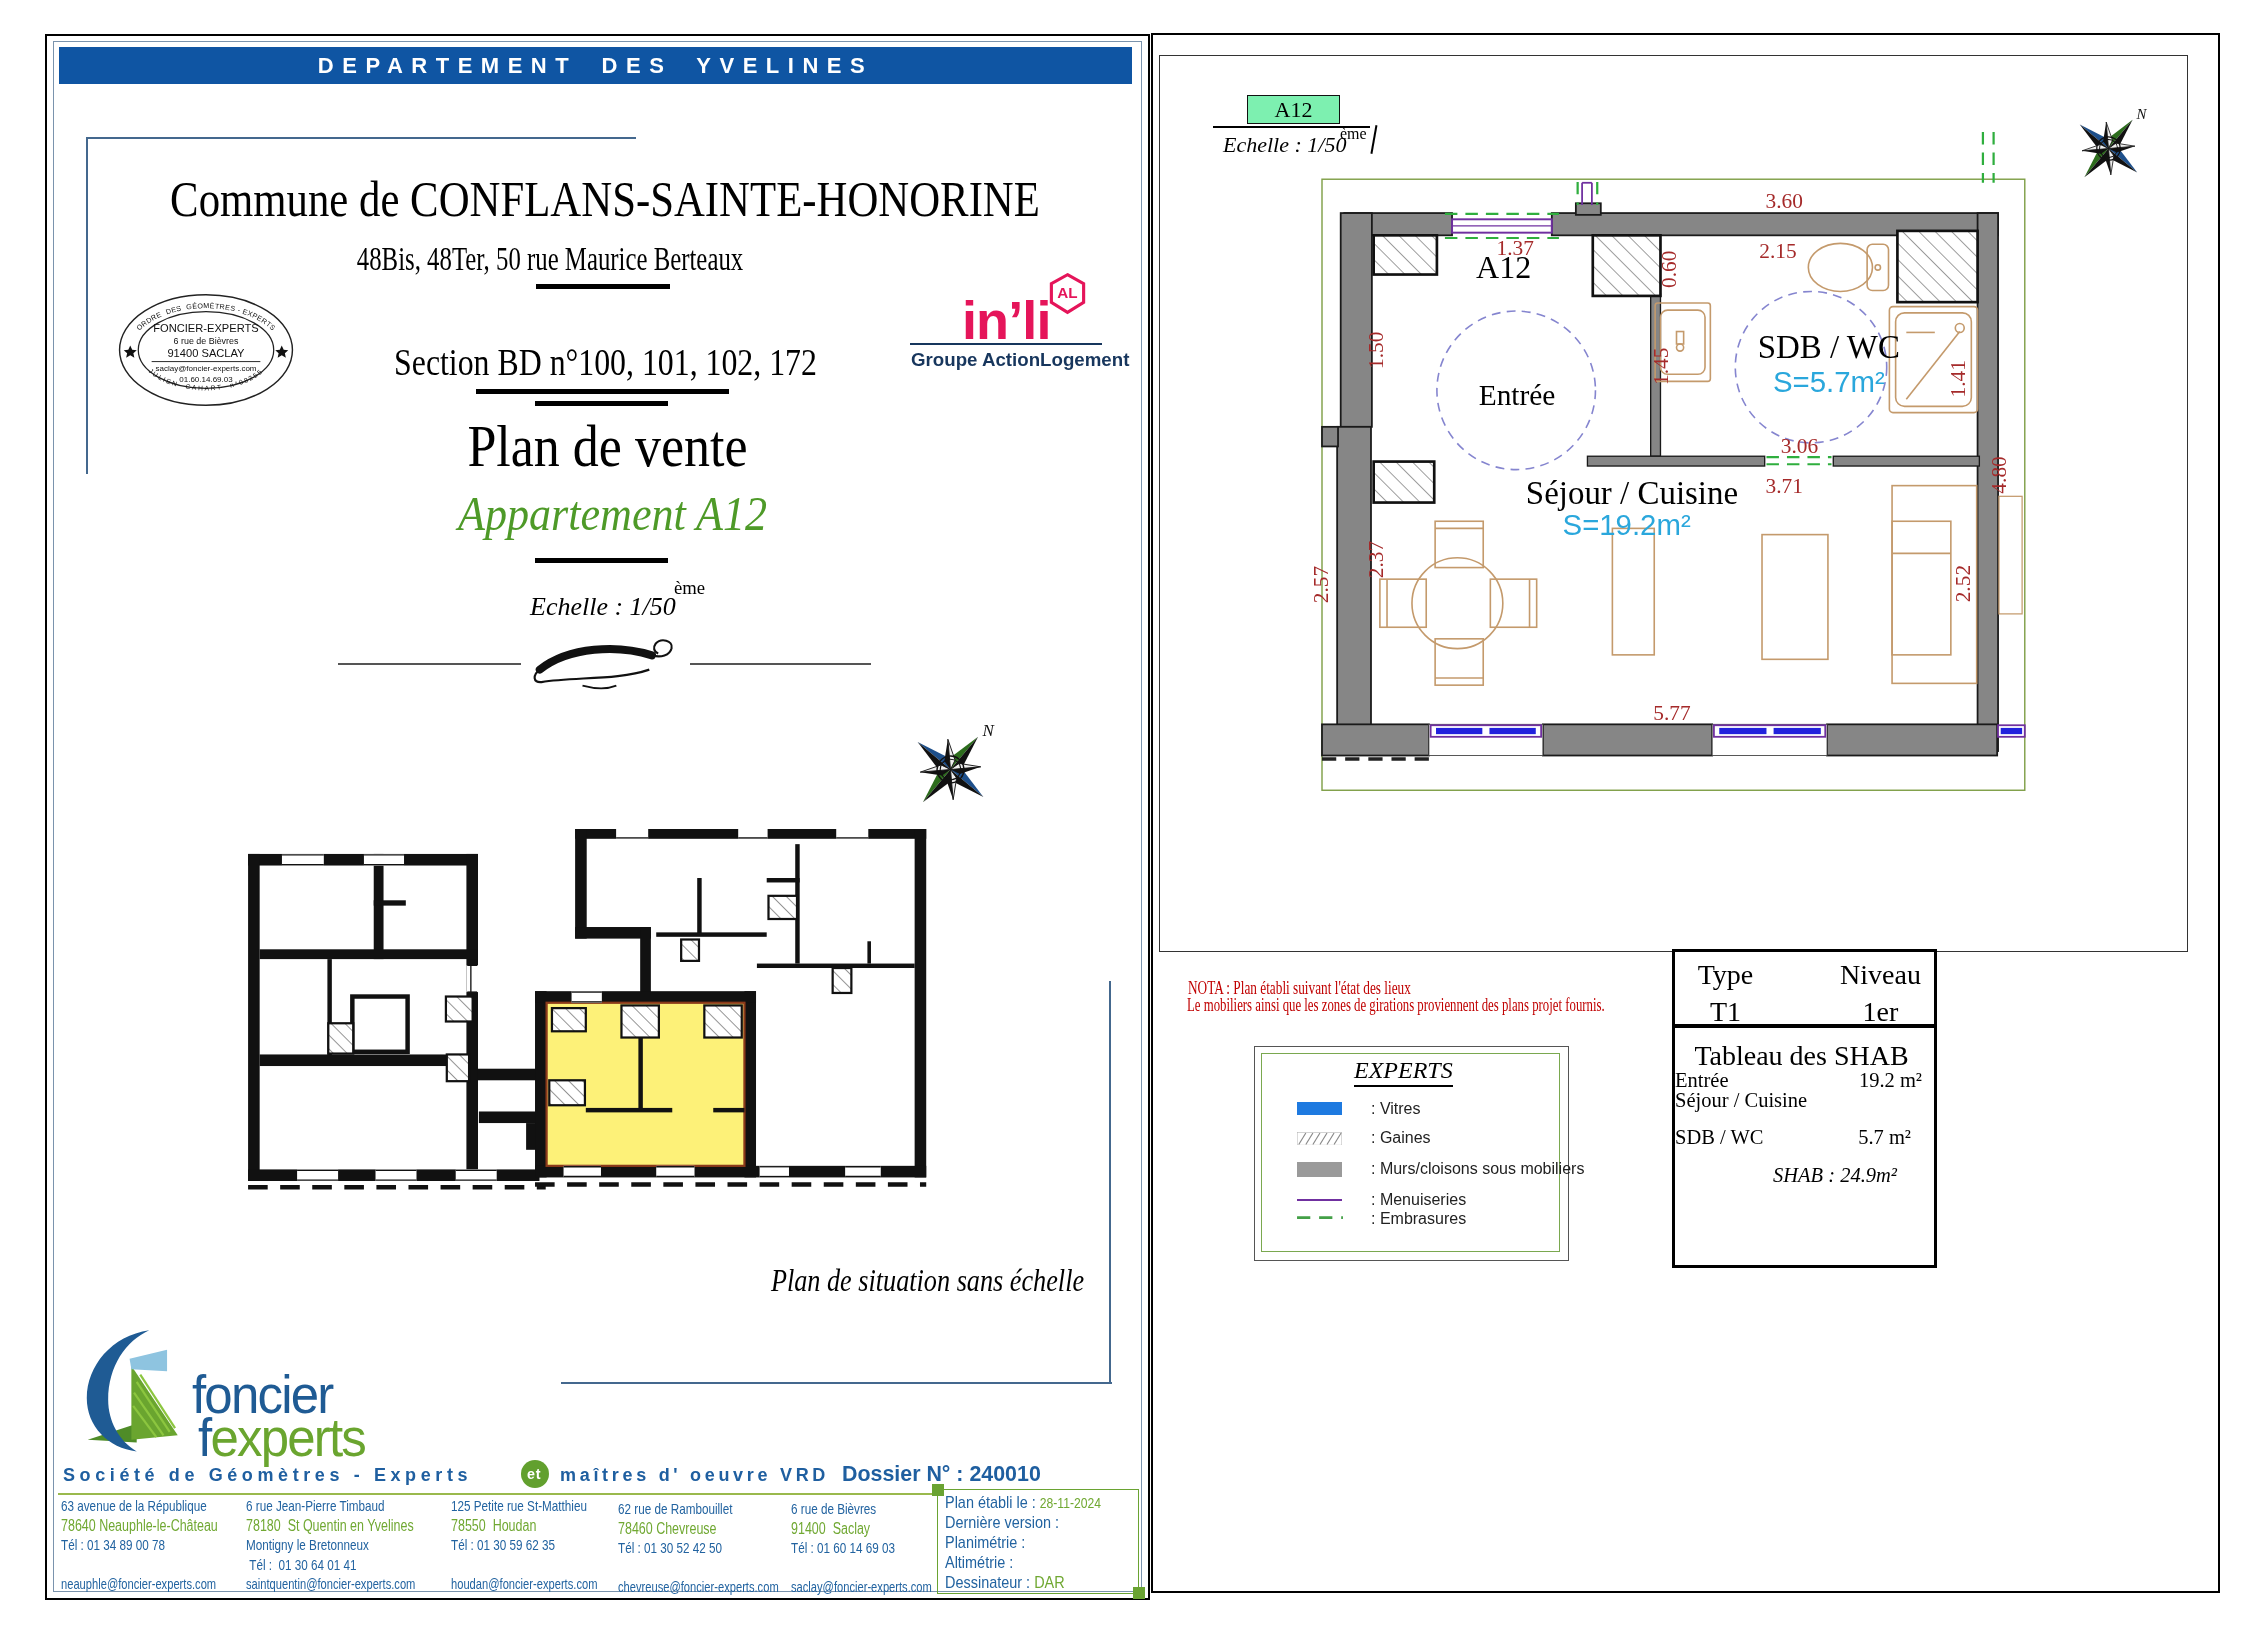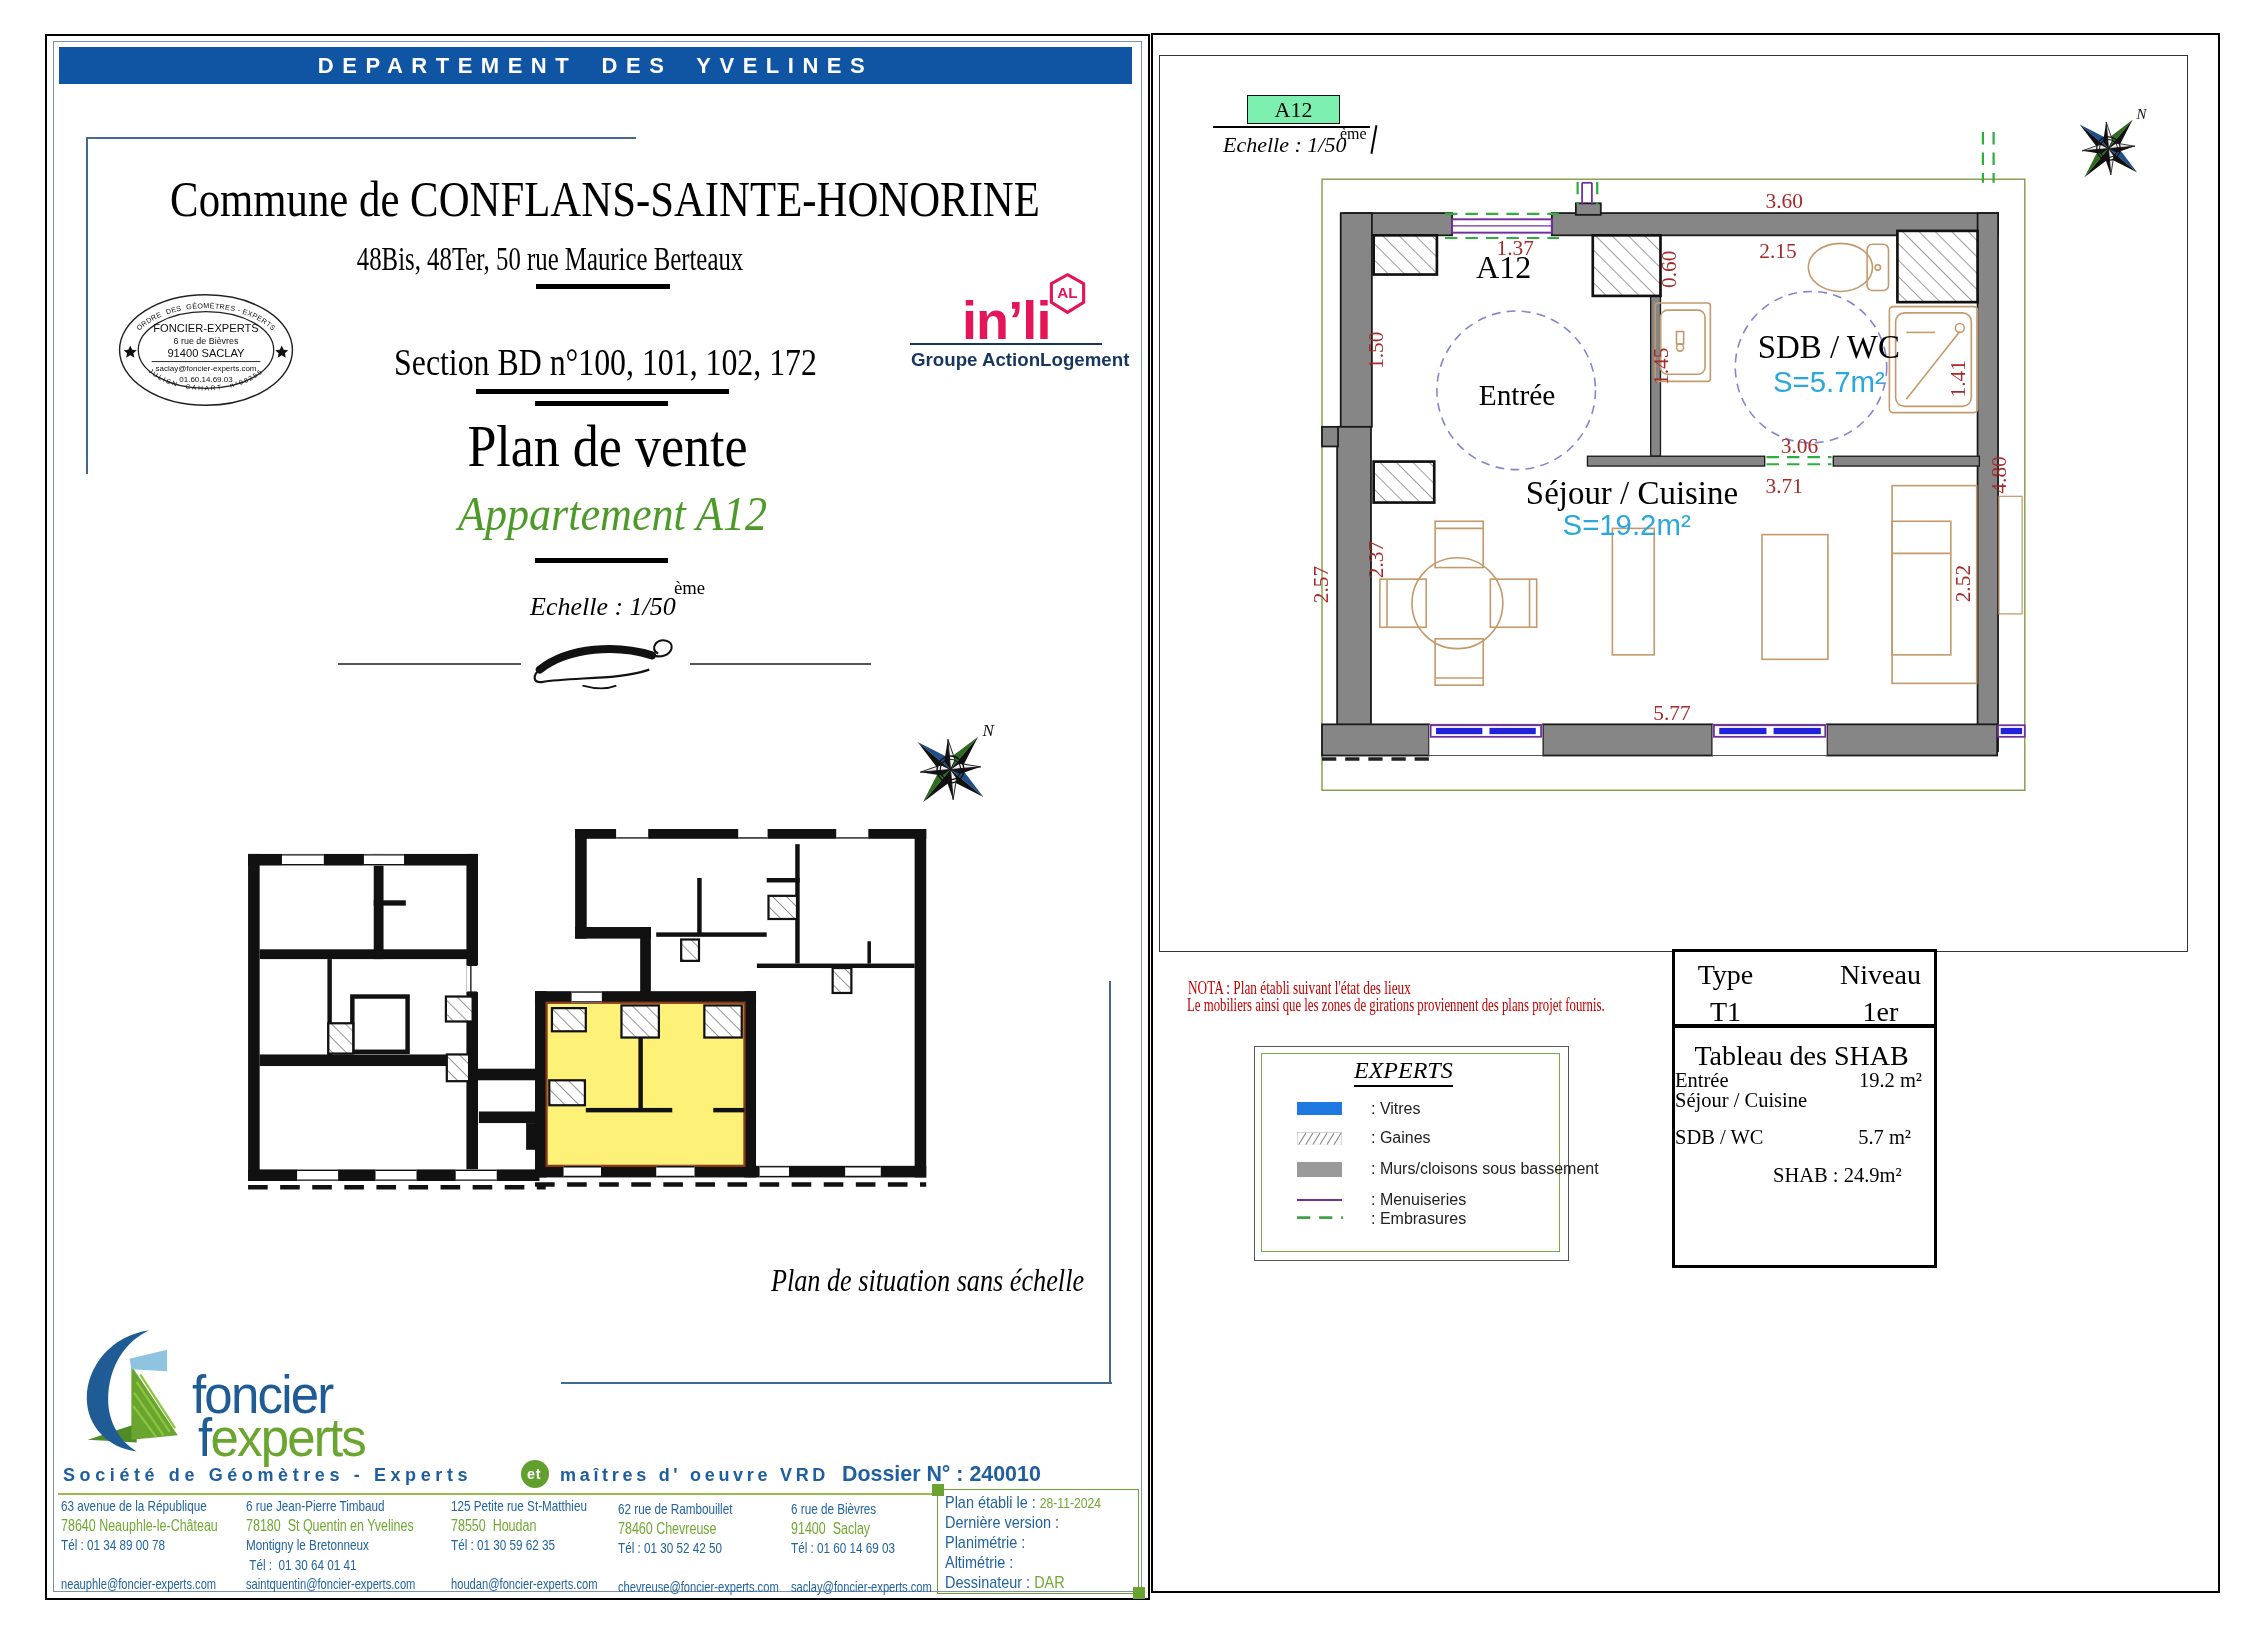--- a/index.html
+++ b/index.html
@@ -497,33 +497,33 @@
         <line x1="42" y1="14" x2="50" y2="1"></line>
     </g>
   </svg>
   <div class="abs" style="left:1297px;top:1162px;width:45px;height:15px;background:#9a9a9a;"></div>
   <div class="abs" style="left:1297px;top:1199px;width:45px;height:1.8px;background:#7030a0;"></div>
   <svg class="abs" style="left:1297px;top:1215px;" width="46" height="5.3" viewBox="0 0 52 6">
       <line x1="0" y1="3" x2="52" y2="3" stroke="#43a047" stroke-width="3" stroke-dasharray="15 10"></line>
     </svg>
   <div class="abs san" style="left:1371px;top:1100px;font-size:16px;color:#222;">: Vitres</div>
   <div class="abs san" style="left:1371px;top:1129px;font-size:16px;color:#222;">: Gaines</div>
-  <div class="abs san" style="left:1371px;top:1160px;font-size:16px;color:#222;">: Murs/cloisons sous bassement</div>
+  <div class="abs san" style="left:1371px;top:1160px;font-size:16px;color:#222;">: Murs/cloisons sous mobiliers</div>
   <div class="abs san" style="left:1371px;top:1191px;font-size:16px;color:#222;">: Menuiseries</div>
   <div class="abs san" style="left:1371px;top:1210px;font-size:16px;color:#222;">: Embrasures</div>
 
   <div class="abs" style="left:1672px;top:949px;width:259px;height:72px;border:3.6px solid #000;"></div>
   <div class="abs ser ctr" style="left:1681px;top:959px;width:89px;font-size:28px;">Type</div>
   <div class="abs ser ctr" style="left:1827px;top:959px;width:107px;font-size:28px;">Niveau</div>
   <div class="abs ser ctr" style="left:1681px;top:996px;width:89px;font-size:28px;">T1</div>
   <div class="abs ser ctr" style="left:1827px;top:996px;width:107px;font-size:28px;">1er</div>
 
   <div class="abs" style="left:1672px;top:1025px;width:259px;height:237px;border:3.6px solid #000;"></div>
   <div class="abs ser ctr" style="left:1681px;top:1030px;width:241px;font-size:28px;margin-top:10px;">Tableau des SHAB</div>
   <div class="abs ser" style="left:1675px;top:1069px;font-size:20.5px;">Entrée</div>
   <div class="abs ser" style="left:1675px;top:1089px;font-size:20.5px;">Séjour / Cuisine</div>
   <div class="abs ser" style="left:1840px;top:1069px;width:71px;text-align:right;font-size:20.5px;margin-left:11px;">19.2 m²</div>
   <div class="abs ser" style="left:1675px;top:1126px;font-size:20.5px;">SDB / WC</div>
   <div class="abs ser" style="left:1846px;top:1126px;width:65px;text-align:right;font-size:20.5px;">5.7 m²</div>
-  <div class="abs ser" style="left:1773px;top:1164px;font-size:20.5px;">SHAB : 24.9m²</div>
+  <div class="abs ser" style="left:1773px;top:1164px;font-size:20.5px;font-style:italic;">SHAB : 24.9m²</div>
 
 </div>
 
 
 </body></html>

